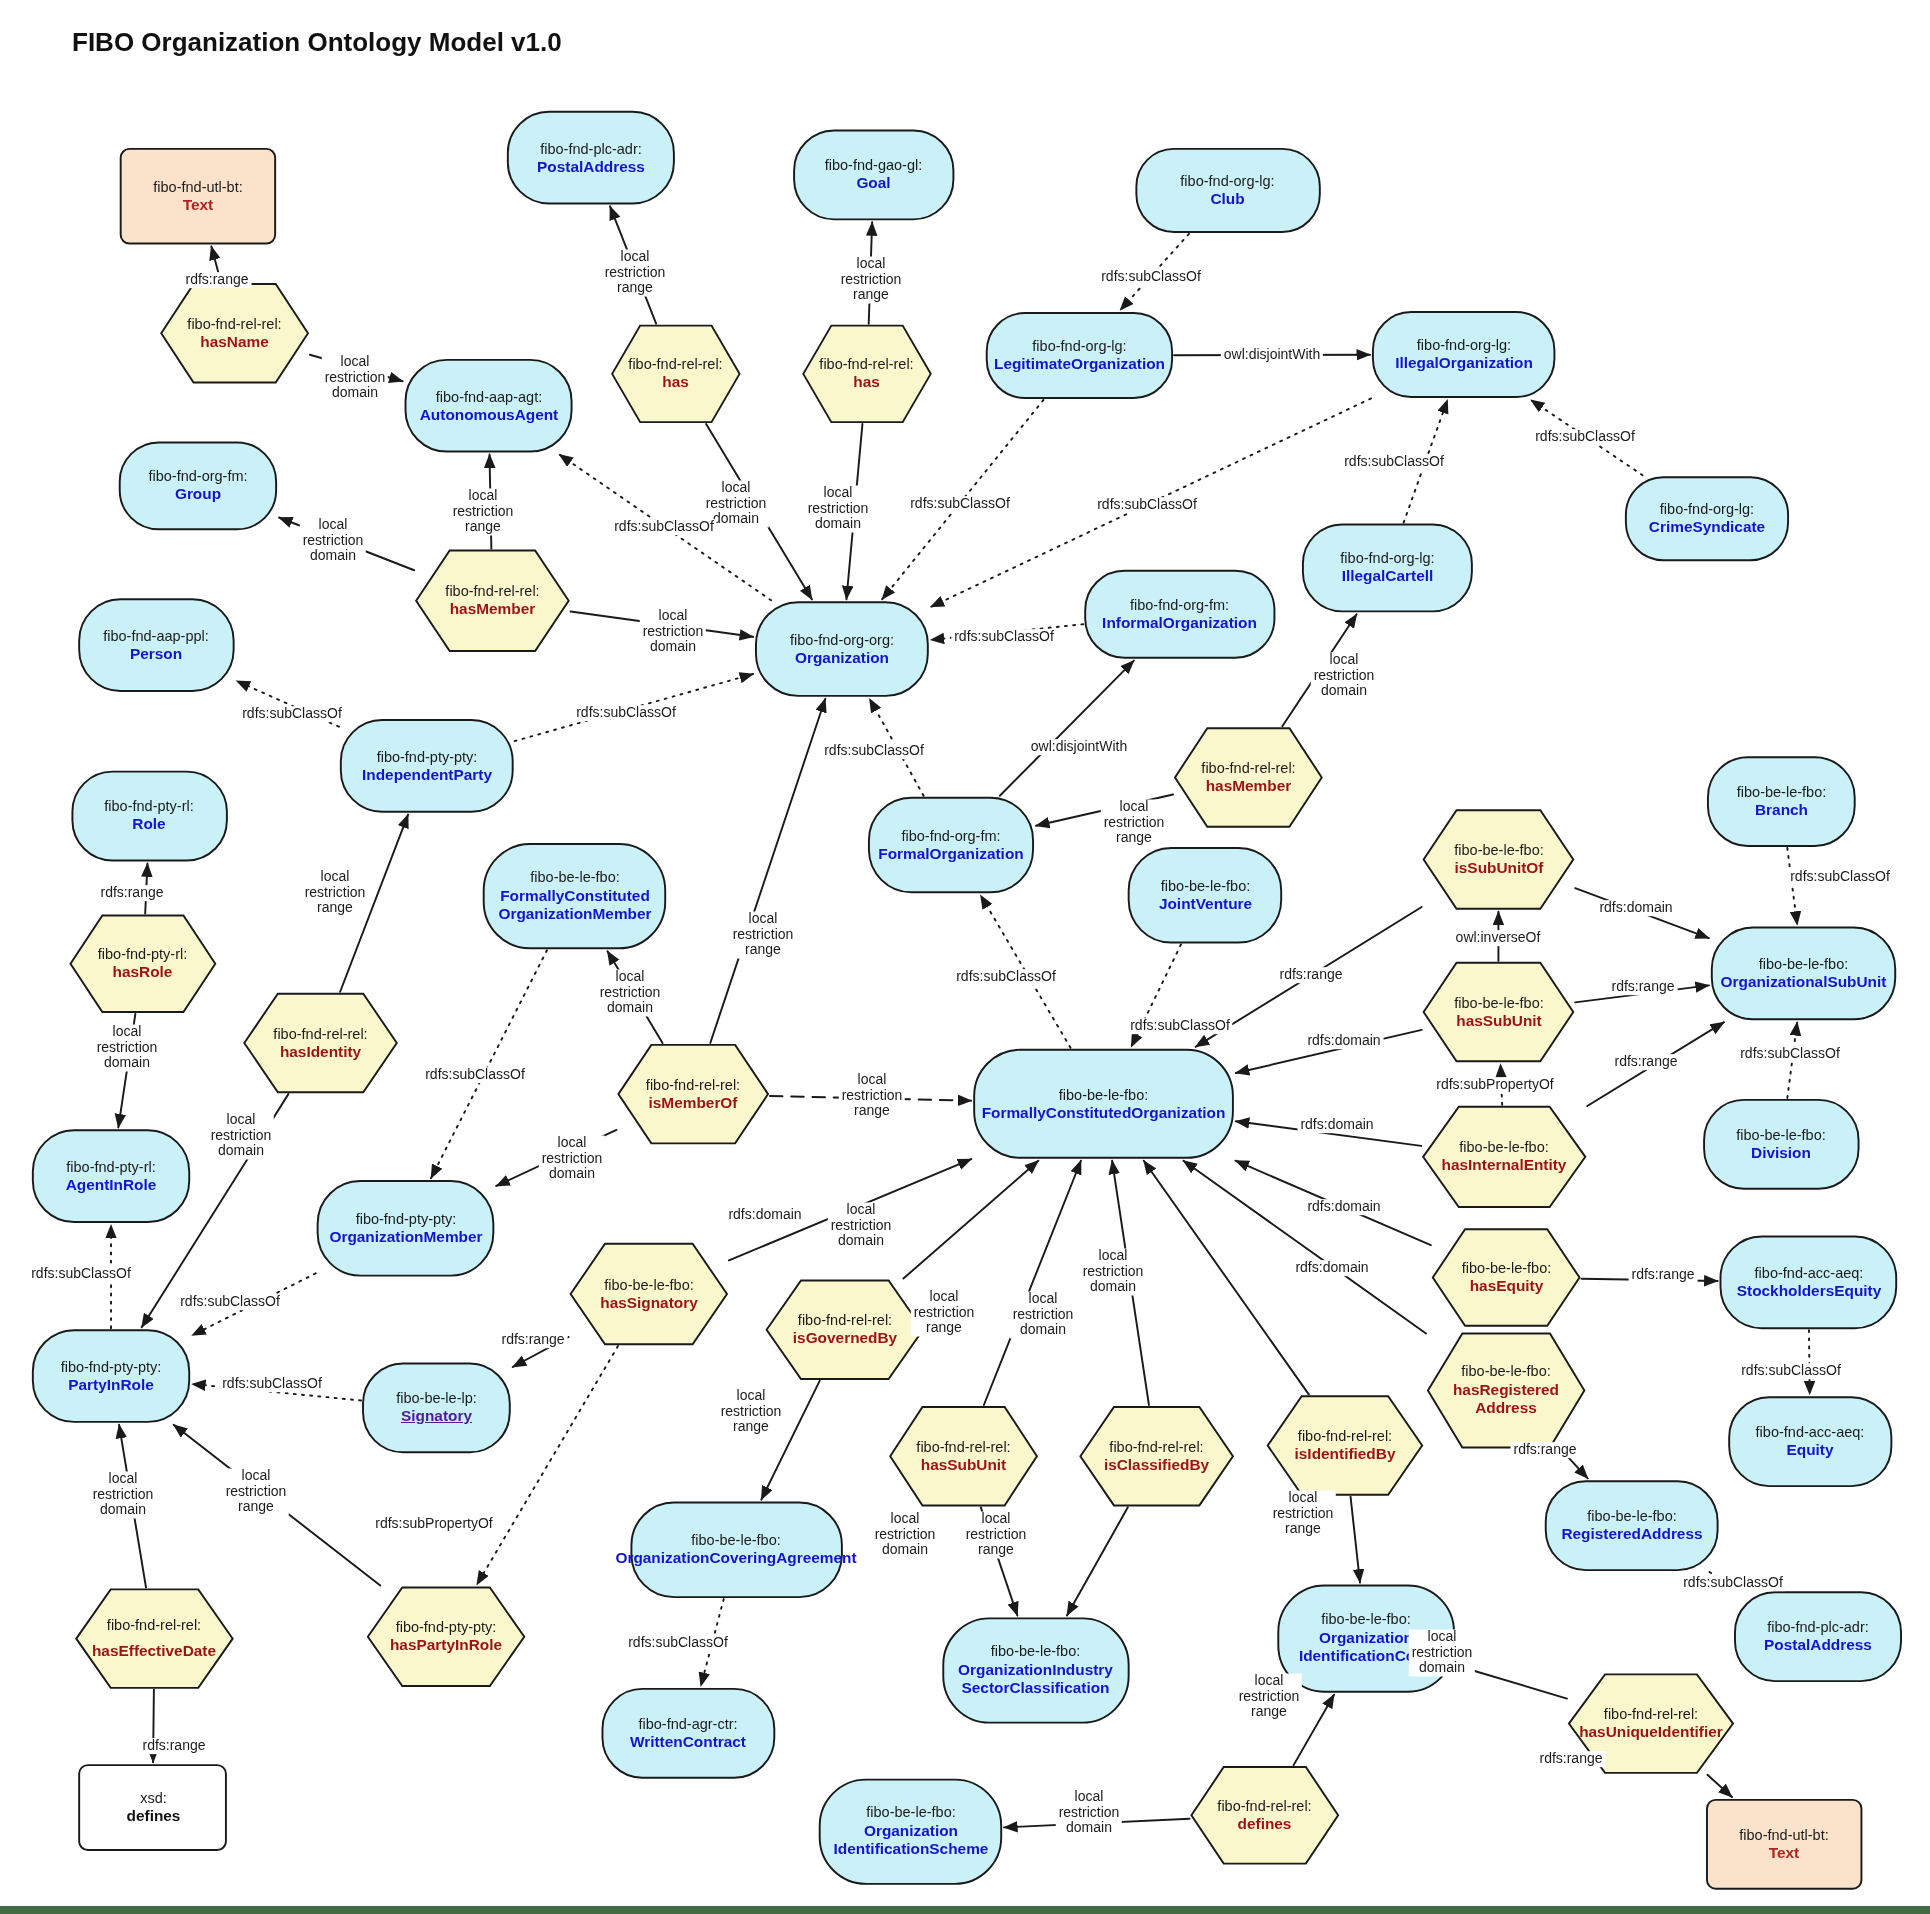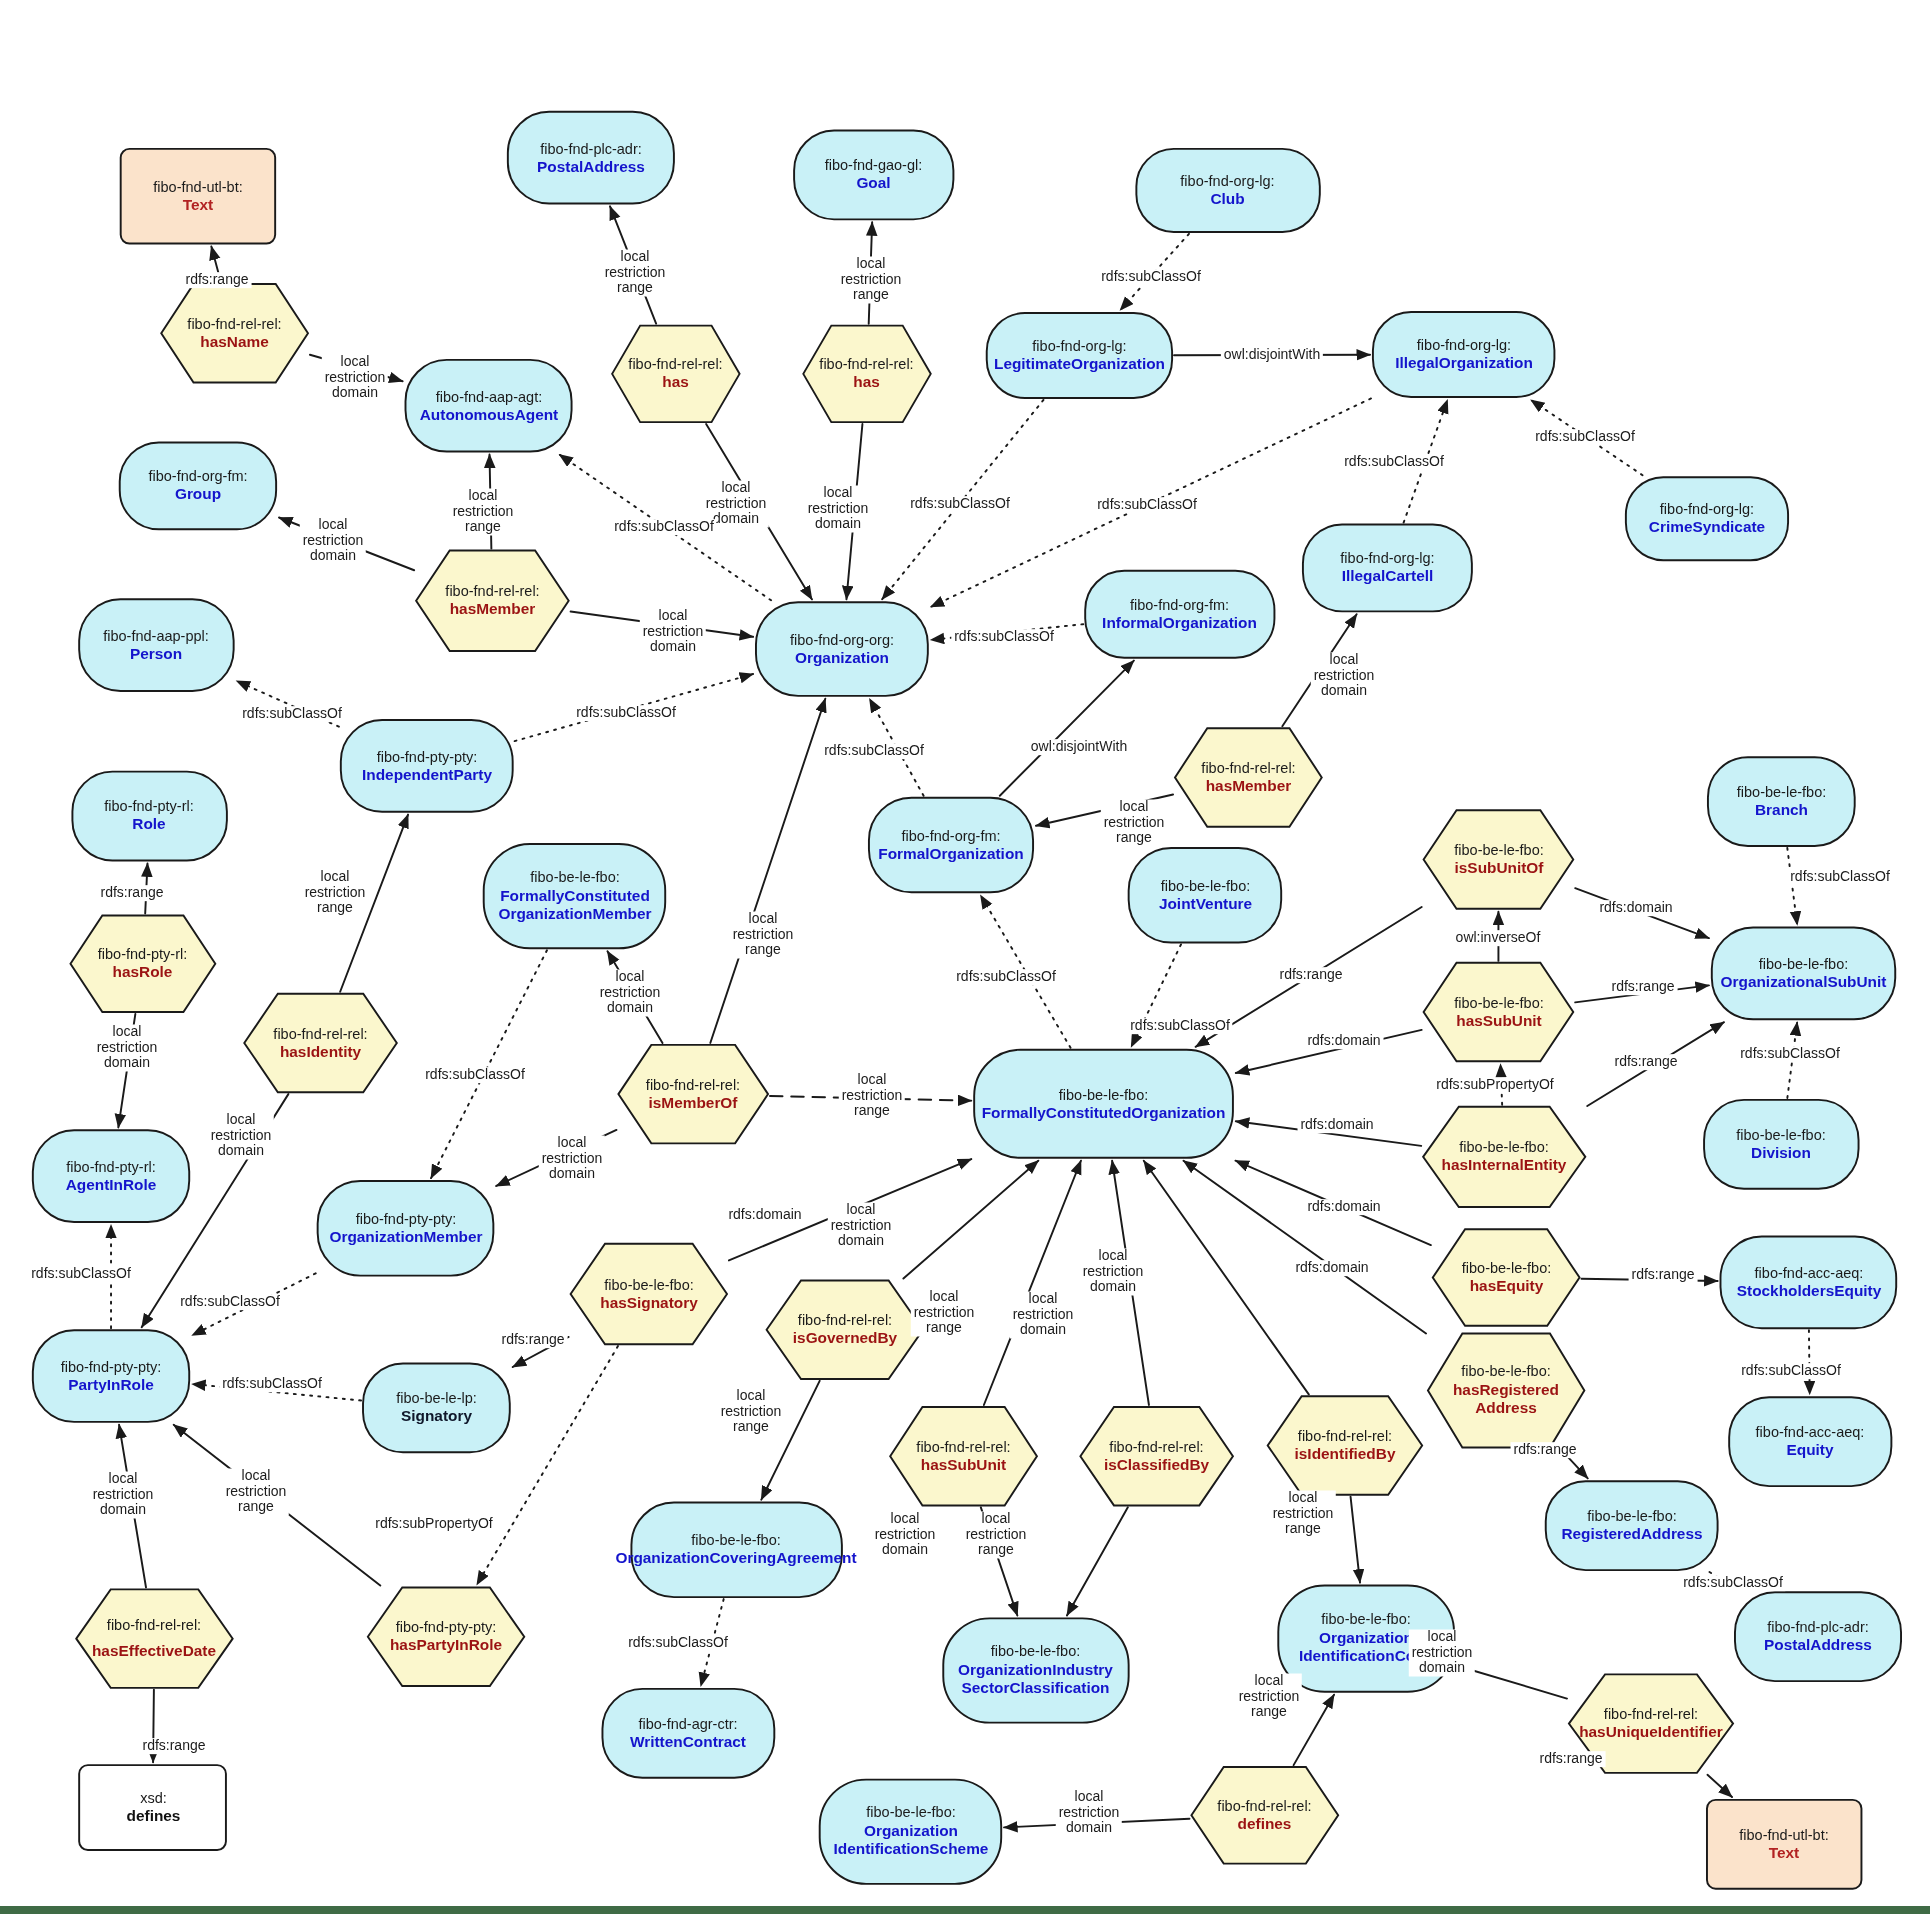--- a/index.html
+++ b/index.html
@@ -13,20 +13,21 @@
   .node-label .pfx{font-size:14.5px;color:#1b1b1b;line-height:1.25;white-space:pre-line;}
   .node-label .nm{font-size:15.4px;font-weight:bold;line-height:1.2;white-space:pre-line;}
   .edge-label{position:absolute;transform:translate(-50%,-50%);text-align:center;font-size:14px;
               color:#1b1b1b;line-height:1.12;white-space:pre-line;background:#ffffff;padding:0 2.9px;}
   #footer-bar{position:absolute;left:0;bottom:0;width:100%;height:8.7px;}
 </style>
 </head>
 <body>
 
 <div id="canvas">
+  <h1 id="page-title">FIBO Organization Ontology Model v1.0</h1>
   <svg id="edge-layer" xmlns="http://www.w3.org/2000/svg" width="1930" height="1915" viewBox="0 0 1999 1983">
     <defs>
       <marker id="arrowhead" markerUnits="userSpaceOnUse" markerWidth="18" markerHeight="14" refX="14" refY="6" orient="auto">
         <path d="M0,0 L15,6 L0,12 Z" fill="#1a1a1a"></path>
       </marker>
     </defs>
     <g id="edges-group">
         <line x1="228.8169014084507" y1="292" x2="218.9154929577465" y2="255" stroke="#1a1a1a" stroke-width="2" marker-end="url(#arrowhead)" stroke-linecap="round"></line>
         <line x1="321" y1="367.24334600760454" x2="417" y2="394.6197718631179" stroke="#1a1a1a" stroke-width="2" marker-end="url(#arrowhead)" stroke-linecap="round"></line>
         <line x1="679.5714285714286" y1="335" x2="631.8392857142857" y2="213.5" stroke="#1a1a1a" stroke-width="2" marker-end="url(#arrowhead)" stroke-linecap="round"></line>
@@ -315,21 +316,21 @@
       <div class="node-label" style="left: 1721px; top: 1236px; width: 176px; height: 92px;">
         <span class="pfx" style="color: rgb(27, 27, 27);">fibo-fnd-acc-aeq:</span>
         <span class="nm" style="color: rgb(20, 20, 204);">StockholdersEquity</span>
       </div>
       <div class="node-label" style="left: 33px; top: 1330px; width: 156px; height: 92px;">
         <span class="pfx" style="color: rgb(27, 27, 27);">fibo-fnd-pty-pty:</span>
         <span class="nm" style="color: rgb(20, 20, 204);">PartyInRole</span>
       </div>
       <div class="node-label" style="left: 363px; top: 1363px; width: 147px; height: 89px;">
         <span class="pfx" style="color: rgb(27, 27, 27);">fibo-be-le-lp:</span>
-        <span class="nm" style="color: #0f172a;">Signatory</span>
+        <span class="nm" style="color: #4c1d95; text-decoration: underline;">Signatory</span>
       </div>
       <div class="node-label" style="left: 767px; top: 1280px; width: 156px; height: 98px;">
         <span class="pfx" style="color: rgb(27, 27, 27);">fibo-fnd-rel-rel:</span>
         <span class="nm" style="color: rgb(155, 19, 19);">isGovernedBy</span>
       </div>
       <div class="node-label" style="left: 1428px; top: 1333px; width: 156px; height: 114px;">
         <span class="pfx" style="color: rgb(27, 27, 27);">fibo-be-le-fbo:</span>
         <span class="nm" style="color: rgb(155, 19, 19);">hasRegistered
 Address</span>
       </div>

